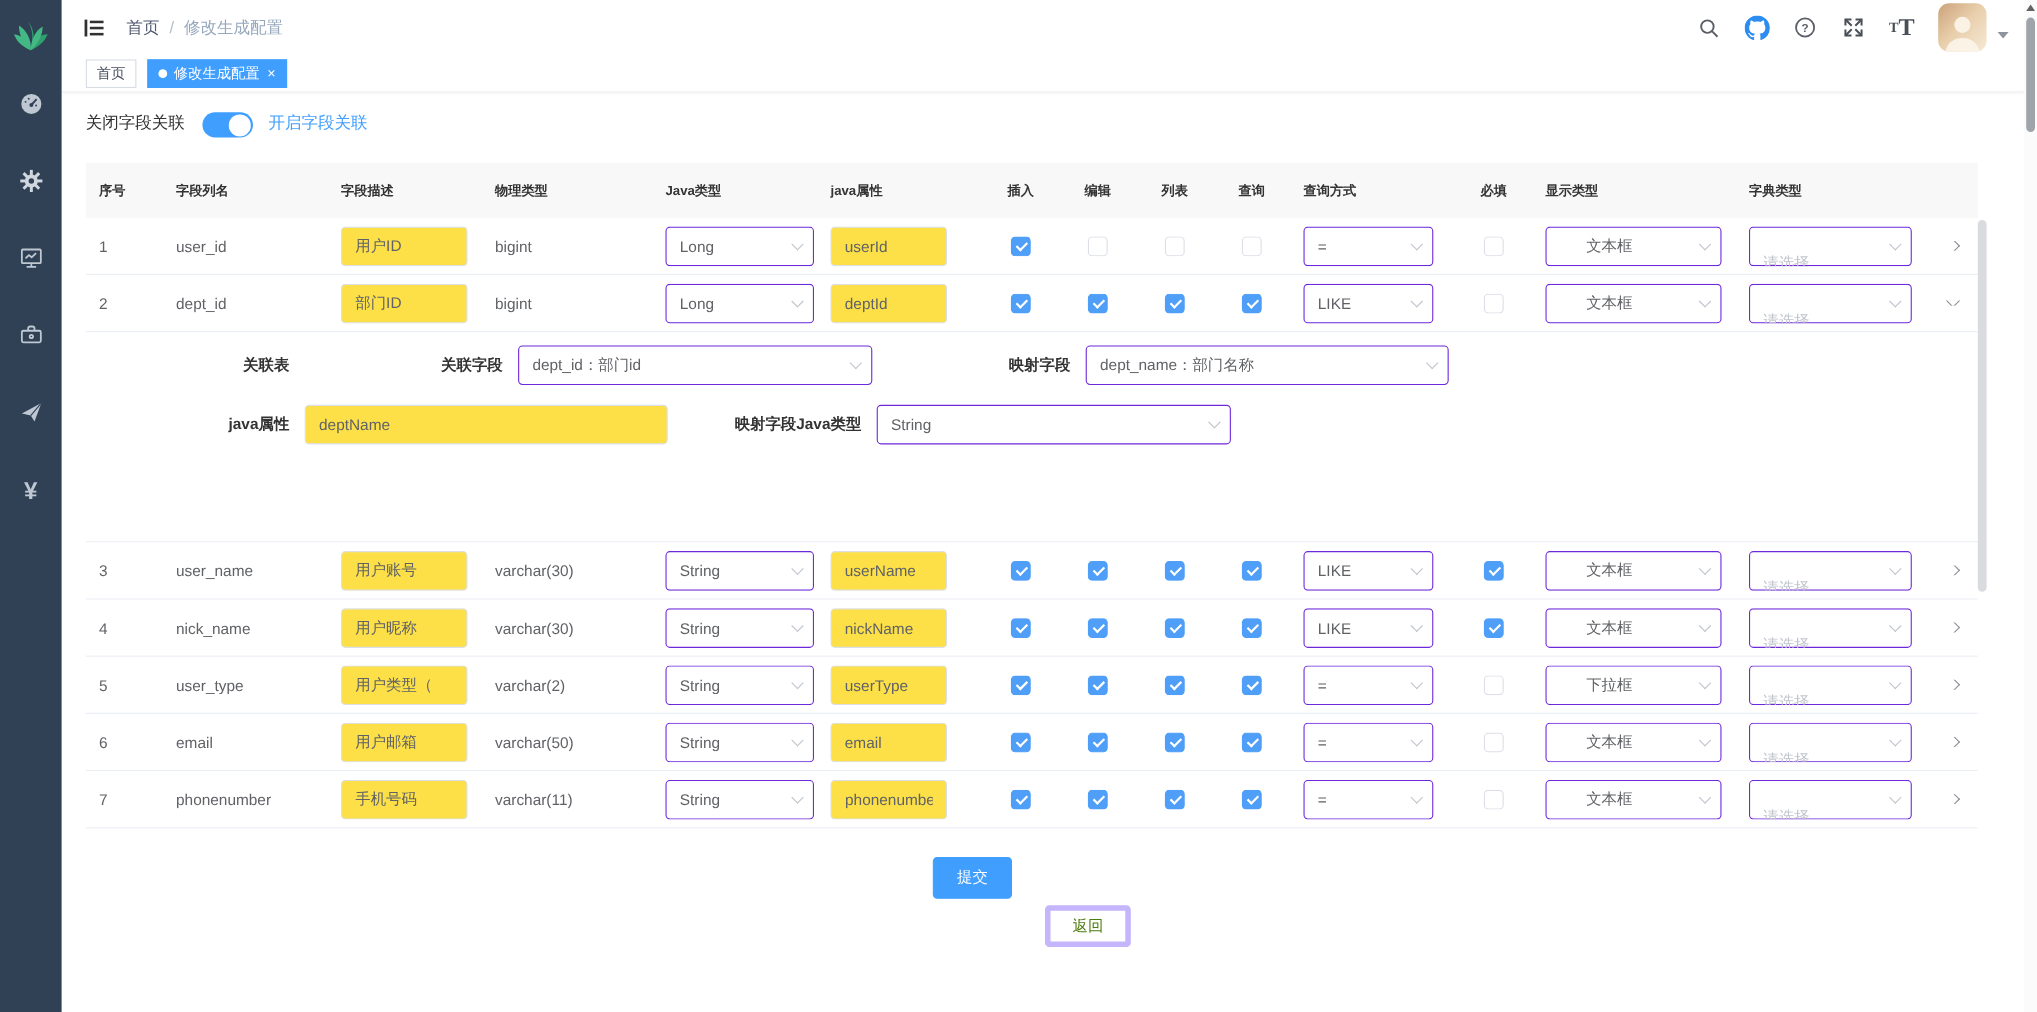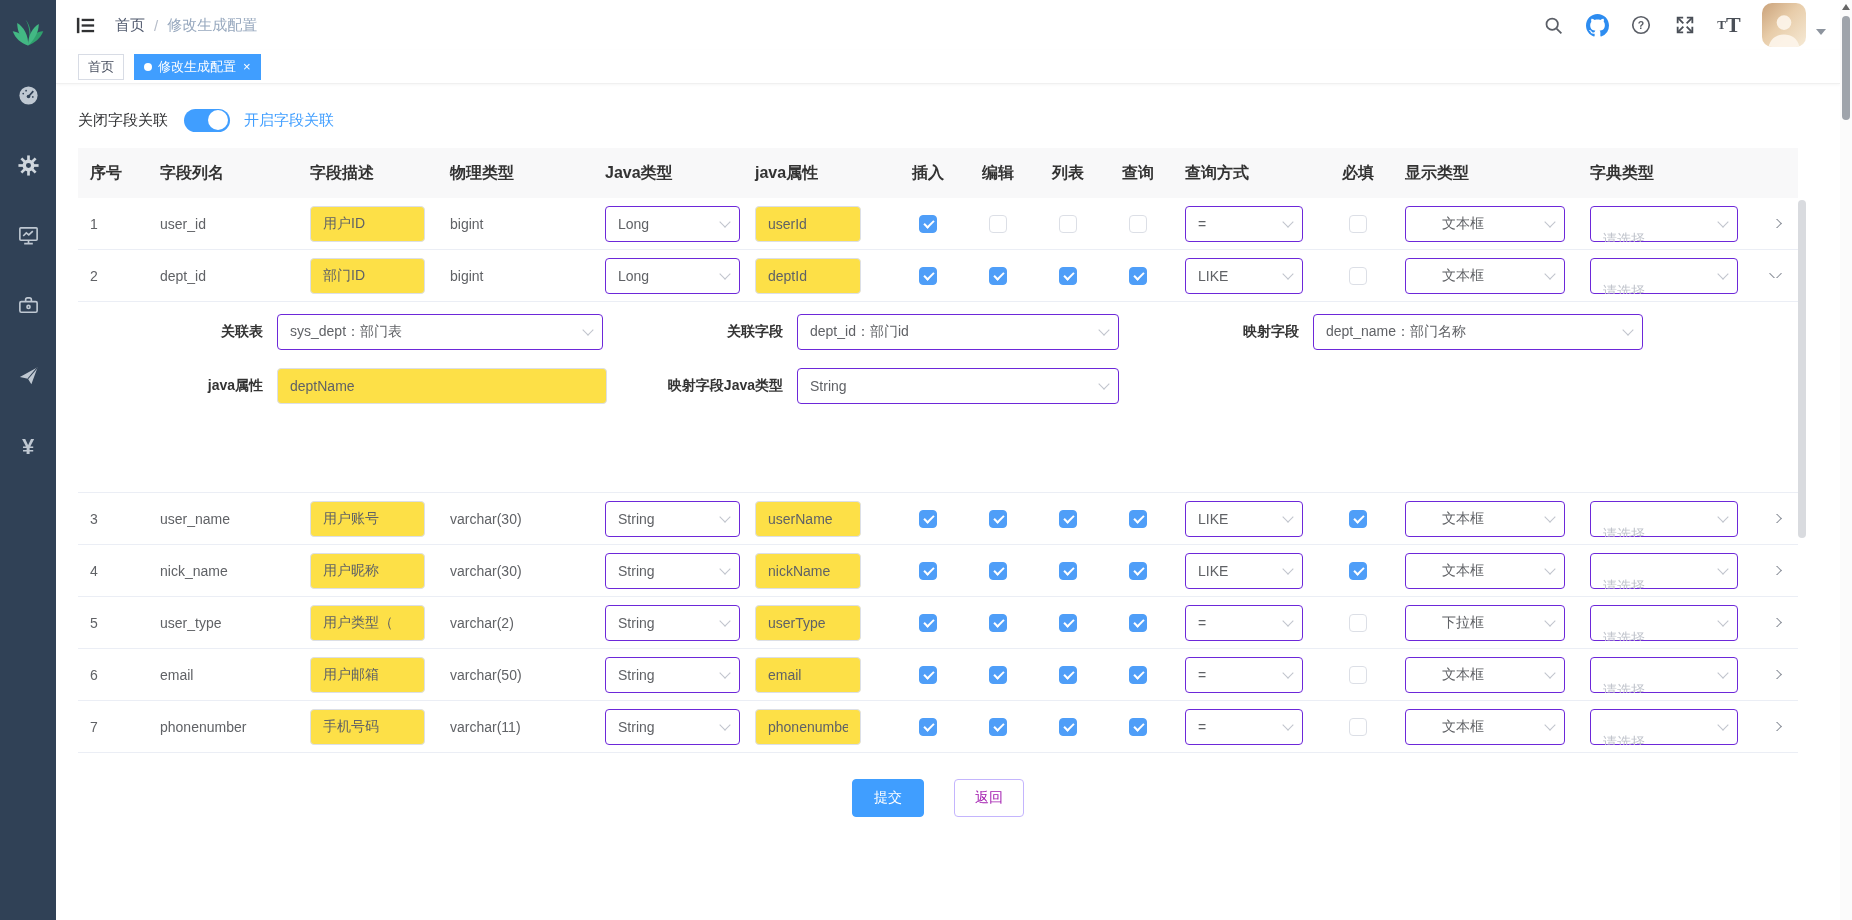--- a/index.html
+++ b/index.html
@@ -49,32 +49,32 @@
   .tag .dot { width:8px; height:8px; border-radius:50%; background:#fff; margin-right:6px; }
   .tag .close-x { margin-left:7px; font-size:13px; }
 
   
   .content { padding:0 22px; }
   .tabs { margin-top:24px; display:flex; border-bottom:2px solid #e8eaec; width:1720px; }
   .tab { font-size:15px; color:#303133; padding:10px 0 15px; margin-right:46px; cursor:pointer; position:relative; }
   .tab.active { color:#409eff; }
   .tab.active::after { content:""; position:absolute; left:0; right:0; bottom:-2px; height:2px; background:#409eff; }
 
-  .toggle-row { margin-top:18px; height:36px; display:flex; align-items:center; }
+  .toggle-row { margin-top:18px; height:36px; display:flex; align-items:flex-start; }
   .toggle-label { font-size:15px; color:#303133; }
   .switch { margin-left:16px; width:46px; height:23px; border-radius:12px; background:#409eff; position:relative; cursor:pointer; }
   .switch .knob { position:absolute; top:1.5px; right:2px; width:20px; height:20px; border-radius:50%; background:#fff; }
   .toggle-link { margin-left:14px; font-size:15px; color:#409eff; cursor:pointer; }
 
   
   .table-wrap { position:relative; margin-top:10px; width:1720px; }
   .grid { display:grid;
     grid-template-columns:70px 150px 140px 155px 150px 150px 70px 70px 70px 70px 150px 70px 185px 175px 45px; }
   .thead { height:50px; background:#f8f8f9; align-items:center; }
-  .hcell { font-size:16px; font-weight:700; color:#333; padding-left:12px; }
+  .hcell { font-size:12px; font-weight:700; color:#333; padding-left:12px; }
   .hcell.center { padding-left:0; text-align:center; }
   .trow { height:52px; border-bottom:1px solid #ebeef5; align-items:center; }
   .cell { display:flex; align-items:center; padding-left:12px; font-size:14px; color:#606266; overflow:hidden; }
   .cell.center { justify-content:center; padding-left:0; }
   .input { height:36px; border:1px solid #dcdfe6; border-radius:4px; padding:0 12px; font-size:14px; color:#606266;
     font-family:"Liberation Sans","DejaVu Sans",sans-serif; outline:none; background:#fde047; }
   .in-desc { width:115px; }
   .in-java { width:106px; }
   .select { height:36px; border:1px solid #6d28d9; border-radius:4px; background:#fff; display:flex; align-items:center;
     justify-content:space-between; padding:0 10px 0 12px; cursor:pointer; }
@@ -99,21 +99,21 @@
   .exp-label { font-size:14px; font-weight:700; color:#333; text-align:right; flex:none; }
   .lw1 { width:165px; } .lw2 { width:180px; } .lw3 { width:180px; } .lw4 { width:176px; }
   .exp-gap { width:14px; flex:none; }
   .w326 { width:326px; } .w322 { width:322px; } .w330 { width:330px; }
 
   
   .footer { width:1720px; margin-top:26px; display:flex; justify-content:center; gap:30px; }
   .btn { height:38px; border-radius:4px; font-size:14px; cursor:pointer; display:flex; align-items:center; justify-content:center;
     font-family:"Liberation Sans","DejaVu Sans",sans-serif; }
   .btn-primary { background:#409eff; color:#fff; border:1px solid #409eff; padding:0 21px; }
-  .btn-plain { background:#fff; color:#a21caf; border:1px solid #c4b5fd; padding:0 20px; }
+  .btn-plain { background:#fff; color:#4d7c0f; border:5px solid #c4b5fd; padding:0 20px;margin-top:44px; }
 </style>
 </head>
 <body>
 
 <div class="page">
 
   <div class="sidebar">
     <div class="logo-box">
       <span>
         <svg viewBox="0 0 40 40" width="36" height="36">
@@ -391,24 +391,20 @@
       </div>
     </div>
     <div class="cell center">
       <i class="exp-arrow open"></i>
     </div>
   </div>
             <div class="expanded-panel">
             <div class="exp-row">
               <span class="exp-label lw1">关联表</span>
               <span class="exp-gap"></span>
-              <div class="select w326">
-                <span class="sel-text">sys_dept：部门表</span>
-                <i class="chev"></i>
-              </div>
               <span class="exp-label lw2">关联字段</span>
               <span class="exp-gap"></span>
               <div class="select w322">
                 <span class="sel-text">dept_id：部门id</span>
                 <i class="chev"></i>
               </div>
               <span class="exp-label lw3">映射字段</span>
               <span class="exp-gap"></span>
               <div class="select w330">
                 <span class="sel-text">dept_name：部门名称</span>

